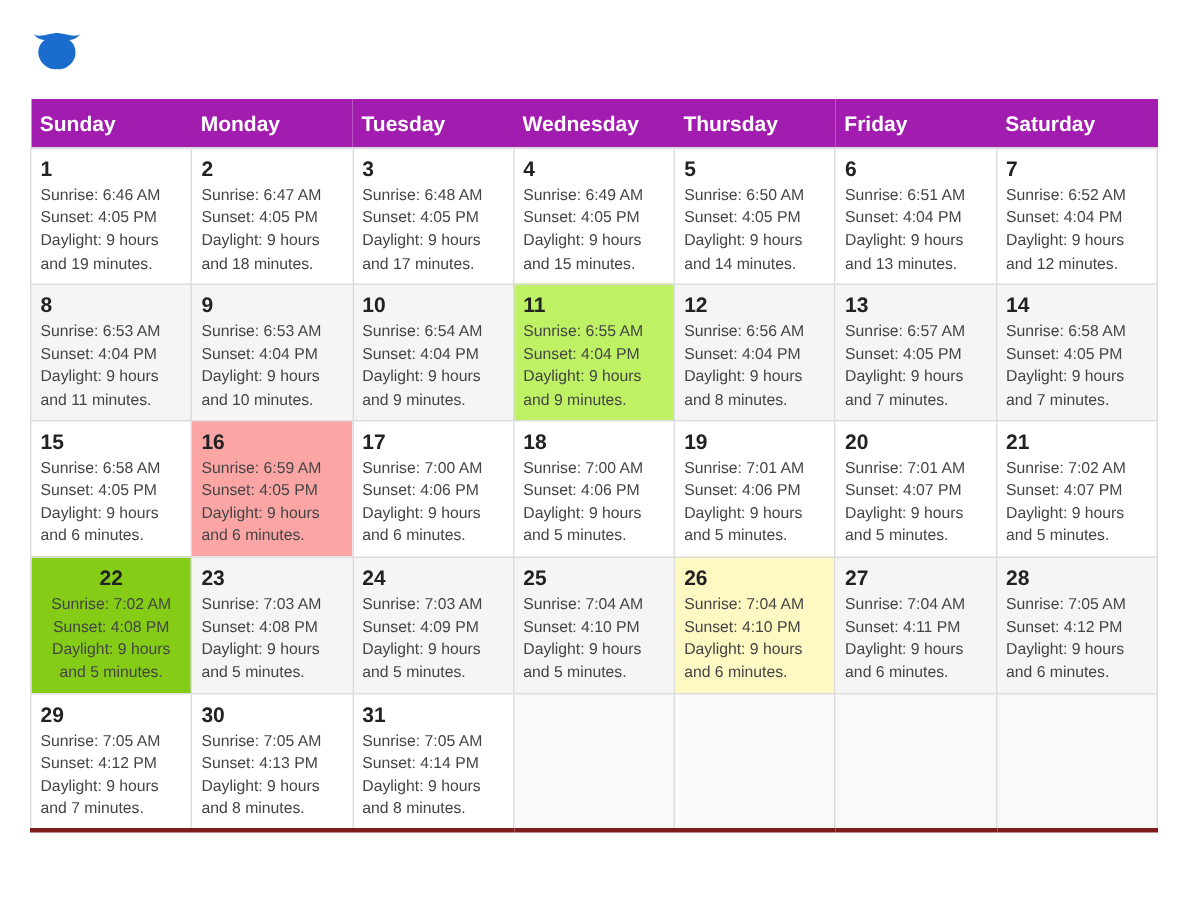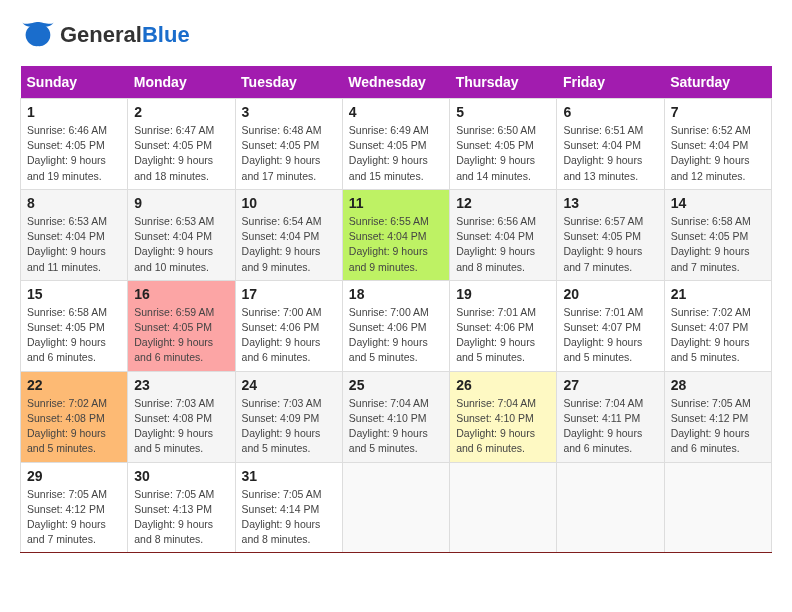--- a/index.html
+++ b/index.html
@@ -73,35 +73,32 @@
     }
     .day-info {
       color: #444;
       font-size: 10.5px;
       line-height: 1.45;
     }
     .empty-cell {
       background: #f9f9f9 !important;
     }
     .last-row td {
-      border-bottom: 1px solid #7f1d1d;
+      border-bottom: 3px solid #7f1d1d;
     }
   </style>
 </head>
 <body>
 
 <div class="header">
   <div class="logo">
     <svg class="logo-bird" viewBox="0 0 36 30" xmlns="http://www.w3.org/2000/svg">
       <path d="M18 4 C10 4, 4 10, 6 18 C8 24, 14 27, 18 26 C22 27, 28 24, 30 18 C32 10, 26 4, 18 4Z" fill="#1a6dcc"></path>
       <path d="M18 2 C22 2, 32 6, 34 2 C30 8, 26 6, 18 8 C10 6, 6 8, 2 2 C4 6, 14 2, 18 2Z" fill="#1a6dcc"></path>
     </svg>
-    <div>
-      <span style="font-size:22px;font-weight:bold;color:#333;">General</span><span style="font-size:22px;font-weight:bold;color:#1a6dcc;">Blue</span>
-    </div>
   </div>
   <div class="title-block">
     <div class="month-title"></div>
     <div class="location"></div>
   </div>
 </div>
 
 <table class="calendar">
   <thead>
     <tr>
@@ -283,21 +280,21 @@
         <td style="background: rgb(255, 255, 255);">
         <span class="day-num">21</span>
         <div class="day-info">
           Sunrise: 7:02 AM<br>
           Sunset: 4:07 PM<br>
           Daylight: 9 hours and 5 minutes.
         </div>
       </td>
       </tr>
       <tr>
-        <td style="background: #fdba74;">
+        <td style="background: #84cc16; text-align: center;">
         <span class="day-num">22</span>
         <div class="day-info">
           Sunrise: 7:02 AM<br>
           Sunset: 4:08 PM<br>
           Daylight: 9 hours and 5 minutes.
         </div>
       </td>
         <td style="background: rgb(245, 245, 245); margin-top: 20px;">
         <span class="day-num">23</span>
         <div class="day-info">

